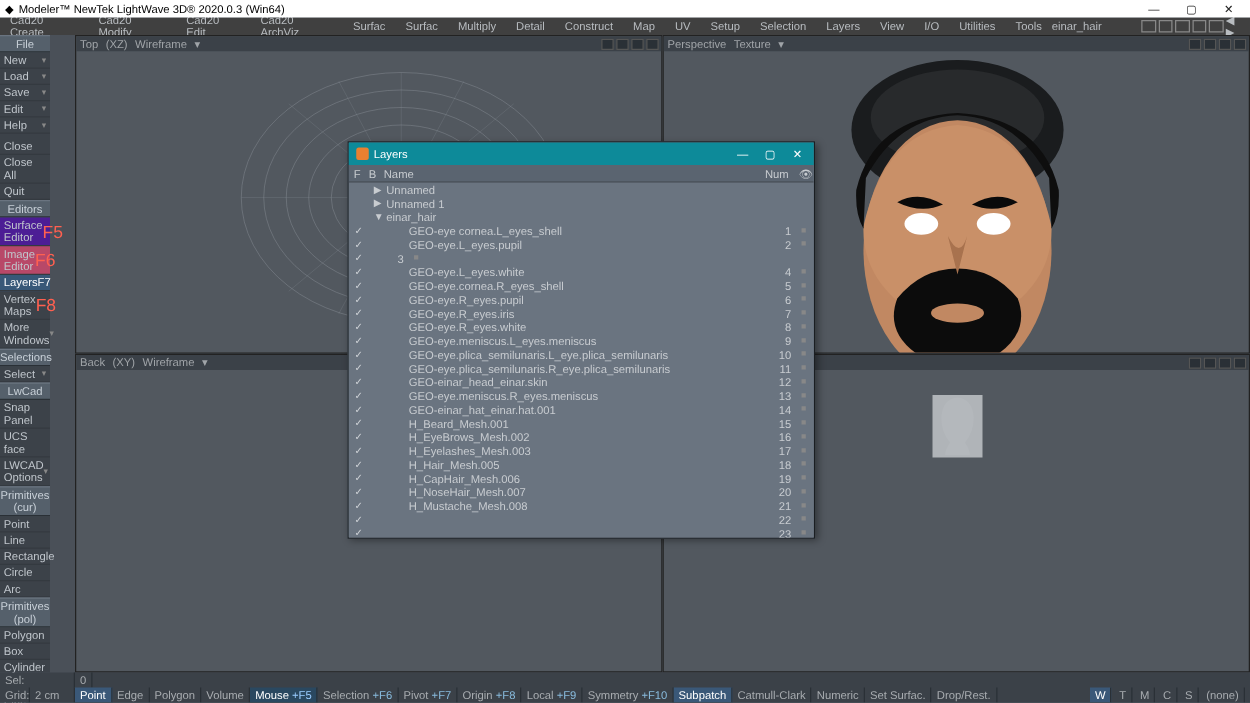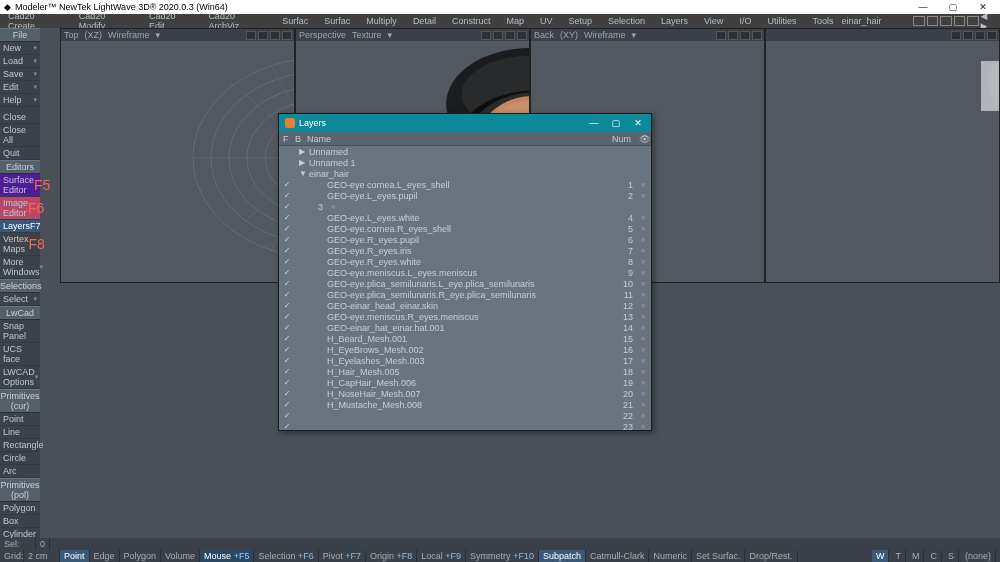--- a/index.html
+++ b/index.html
@@ -18,21 +18,21 @@
 .side-item .arr{color:#888;font-size:7px}
 .side-item.hl-red{background:#4c1d95}
 .side-item.hl-pink{background:#b84868}
 .side-item.hl-blue{background:#385878;color:#fff}
 .red-badge{color:#ff6050;font-size:14px}
 .toolbar-bottom{position:absolute;left:0;right:0;bottom:0;height:24px;background:#3b4148;display:flex;flex-direction:column}
 .tb-row{height:12px;display:flex;align-items:center;color:#a8acb0}
 .tb-row .slot{padding:0 4px;border-right:1px solid #2a3036;height:12px;display:flex;align-items:center}
 .tb-row .slot.blue{background:#3a5878;color:#fff}
 .tb-row .slot.dblue{background:#2a4860;color:#fff}
-.viewports{position:absolute;left:60px;right:0;top:28px;bottom:24px;background:#4a5058;display:grid;grid-template-columns:1fr 1fr 1fr 1fr;grid-template-rows:1fr 1fr}
+.viewports{position:absolute;left:60px;right:0;top:28px;bottom:24px;background:#4a5058;display:grid;grid-template-columns:1fr 1fr;grid-template-rows:1fr 1fr}
 .vp{border:1px solid #222;position:relative;background:#52585f}
 .vp-header{height:12px;background:#3b4148;display:flex;align-items:center;padding:0 3px;gap:6px;position:relative}
 .vp-header .seh{color:#a0a4a8}
 .vp-header .ricons{position:absolute;right:2px;display:flex;gap:2px}
 .vp-header .ricons span{width:10px;height:9px;background:#2a3036;border:1px solid #555}
 .vp-canvas{position:absolute;left:0;right:0;top:12px;bottom:0;overflow:hidden}
 .wire-sphere{position:absolute;left:130px;top:12px;width:260px;height:210px}
 .head-render{position:absolute;left:85px;top:5px;width:300px;height:270px}
 .silhouette{position:absolute;left:215px;top:20px;width:40px;height:50px;background:#b0b4b8}
 .layers-panel{position:absolute;left:278px;top:113px;width:374px;height:318px;background:#6a7480;border:1px solid #1a1e22;box-shadow:2px 2px 6px rgba(0,0,0,.4)}
@@ -539,21 +539,21 @@
           <span class="nm nest2"></span>
           <span class="num">23</span>
           <span class="dot">■</span>
         </div>
       </div>
   </div>
 </div>
 
 <div class="toolbar-bottom">
   <div class="tb-row">
-    <span class="slot" style="width:36px">
+    <span class="slot" style="width:60px">
         <span>Sel:</span>
       </span>
     <span class="slot">0</span>
   </div>
   <div class="tb-row" style="position:relative">
     <span class="slot" style="width:24px">Grid:</span>
     <span class="slot" style="width:36px">2 cm</span>
     <span class="slot blue">
         <span>Point</span>
       </span>

